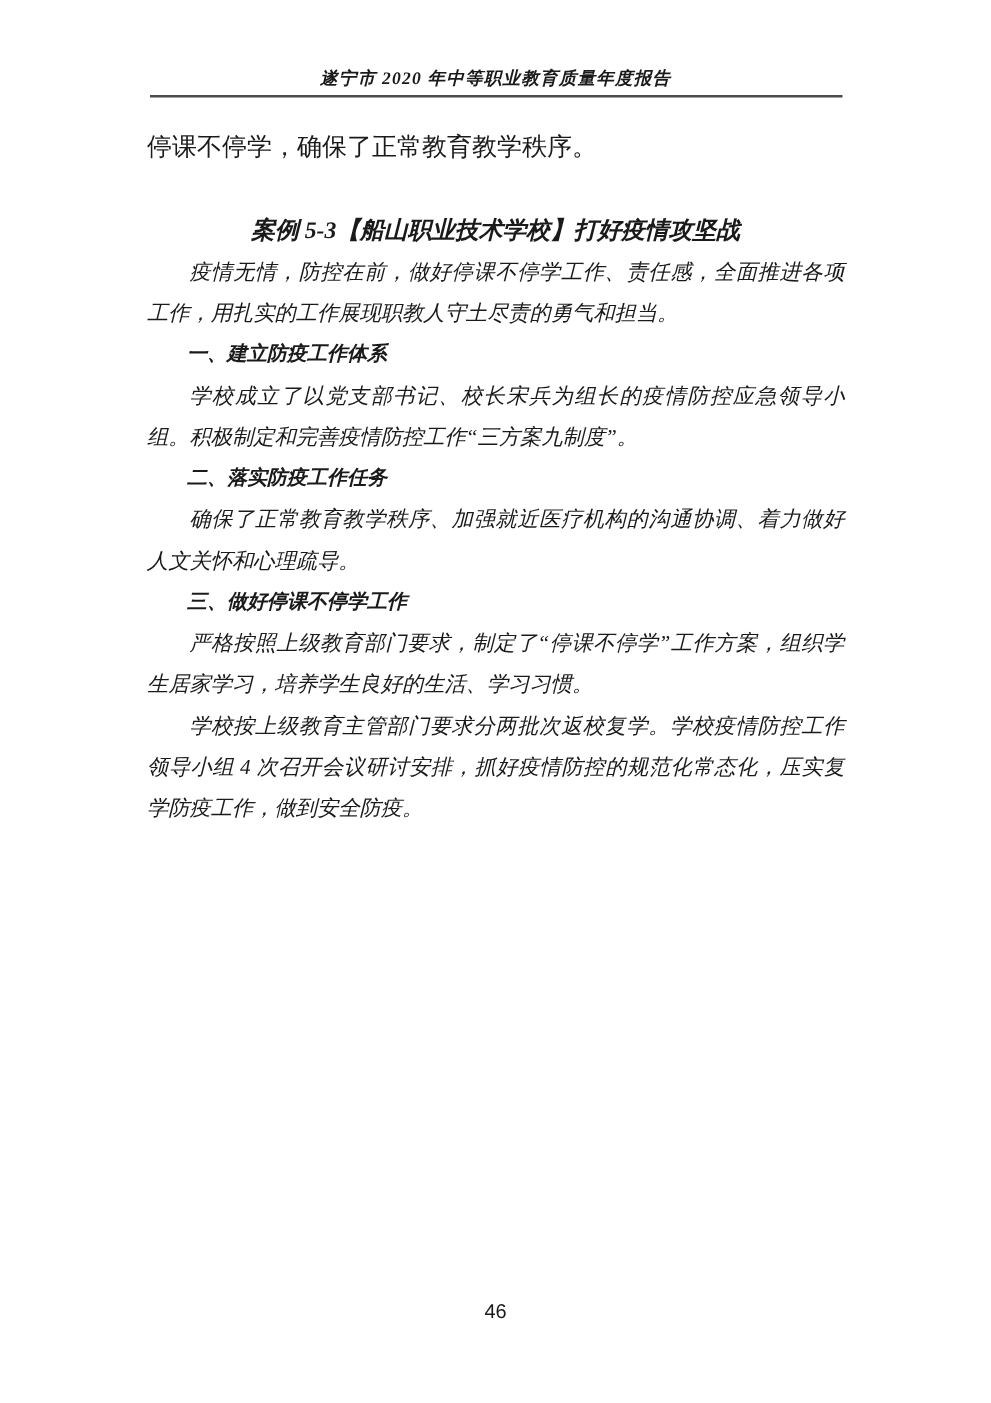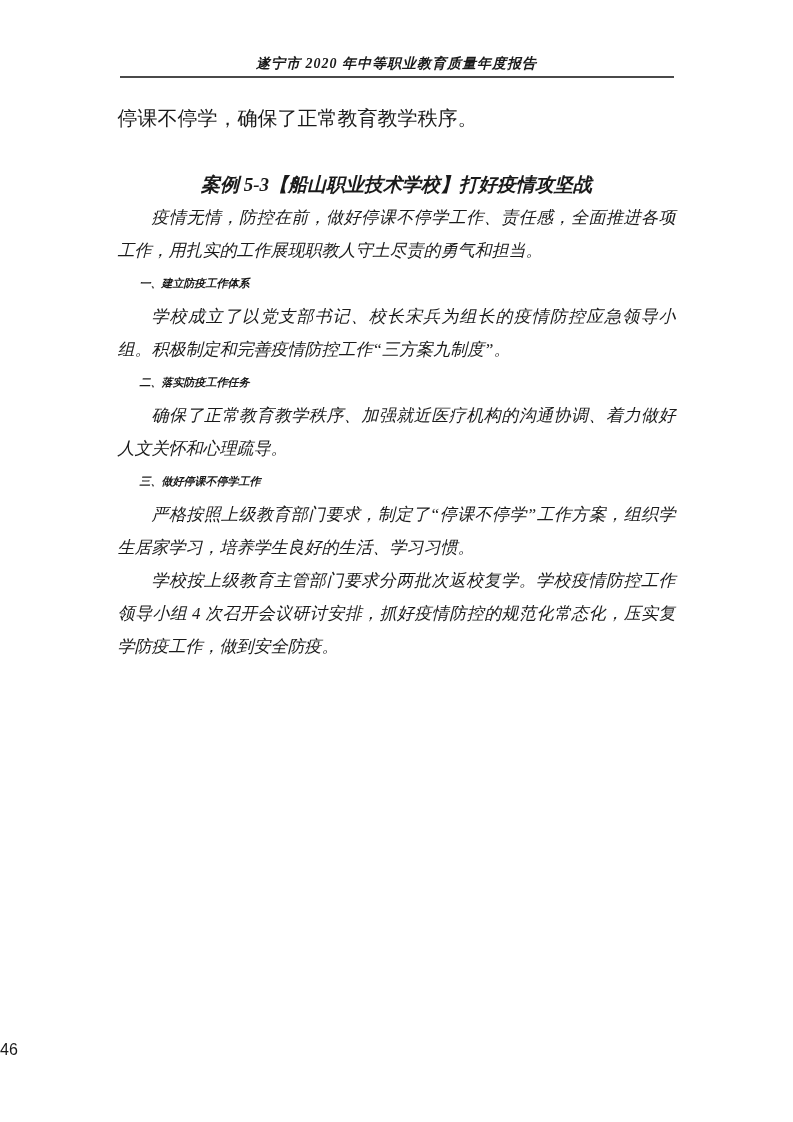--- a/index.html
+++ b/index.html
@@ -62,32 +62,32 @@
     font-style: italic;
     font-size: 17px;
     line-height: 33px;
     text-indent: 2em;
     margin: 0;
   }
   .section-heading {
     font-family: "Liberation Serif", serif;
     font-style: italic;
     font-weight: bold;
-    font-size: 11px;
+    font-size: 16px;
     line-height: 33px;
     text-indent: 2em;
     margin: 0;
   }
   
   .footer {
     position: absolute;
     left: 0;
     right: 0;
     top: 1038px;
-    text-align: left;
+    text-align: center;
   }
   .page-number {
     font-family: "Liberation Sans", sans-serif;
     font-size: 16px;
     line-height: 24px;
   }
 </style>
 </head>
 <body>
 

